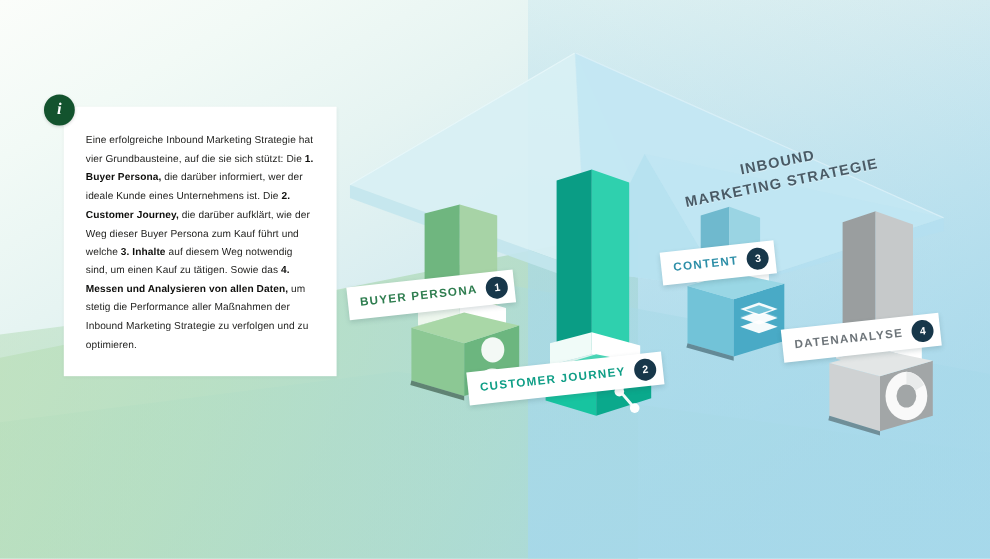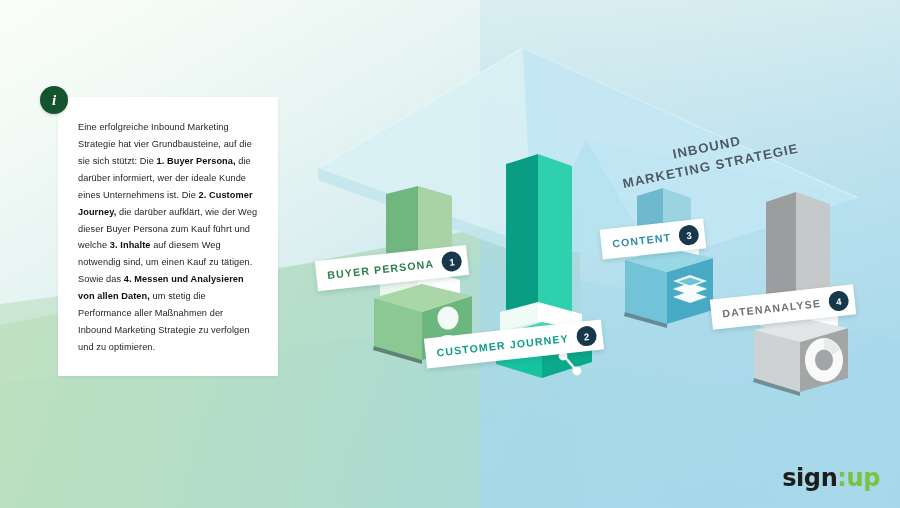--- a/index.html
+++ b/index.html
@@ -85,21 +85,21 @@
   .tag.t1 .tag-text{color:#2e7d4f;}
   .tag.t2{left:425px;top:329px;transform:rotate(-6.2deg);}
   .tag.t2 .tag-text{color:#0f9e86;}
   .tag.t3{left:601px;top:224px;transform:rotate(-6.2deg);}
   .tag.t3 .tag-text{color:#2e8fa8;}
   .tag.t4{left:711px;top:292px;transform:rotate(-6.2deg);}
   .tag.t4 .tag-text{color:#6d7479;}
 
   
   .info-card{
-    position:absolute;left:58px;top:97px;width:220px;
+    position:absolute;left:58px;top:97px;width:248px;
     background:#ffffff;
     padding:22px 20px 20px 20px;
     box-sizing:border-box;
     box-shadow:0 1px 3px rgba(40,70,60,.07);
   }
   .info-card p{
     margin:0;
     font-family:"Liberation Sans", sans-serif;
     font-size:9.2px;line-height:1.84;color:#1d1d1b;
     letter-spacing:.09px;
@@ -282,17 +282,14 @@
   <div class="tag t4">
     <span class="tag-text">DATENANALYSE</span>
     <span class="tag-num">4</span>
   </div>
 
   <div class="info-card">
     <p>Eine erfolgreiche Inbound Marketing Strategie hat vier Grundbausteine, auf die sie sich stützt: Die <b>1. Buyer Persona,</b> die darüber informiert, wer der ideale Kunde eines Unternehmens ist. Die <b>2. Customer Journey,</b> die darüber aufklärt, wie der Weg dieser Buyer Persona zum Kauf führt und welche <b>3. Inhalte</b> auf diesem Weg notwendig sind, um einen Kauf zu tätigen. Sowie das <b>4. Messen und Analysieren von allen Daten,</b> um stetig die Performance aller Maßnahmen der Inbound Marketing Strategie zu verfolgen und zu optimieren.</p>
   </div>
   <div class="info-badge">i</div>
 
-  <div class="logo">
-    <span class="s1">sign</span><span class="s2">:up</span>
-  </div>
 
 </div>
 
 </body></html>

